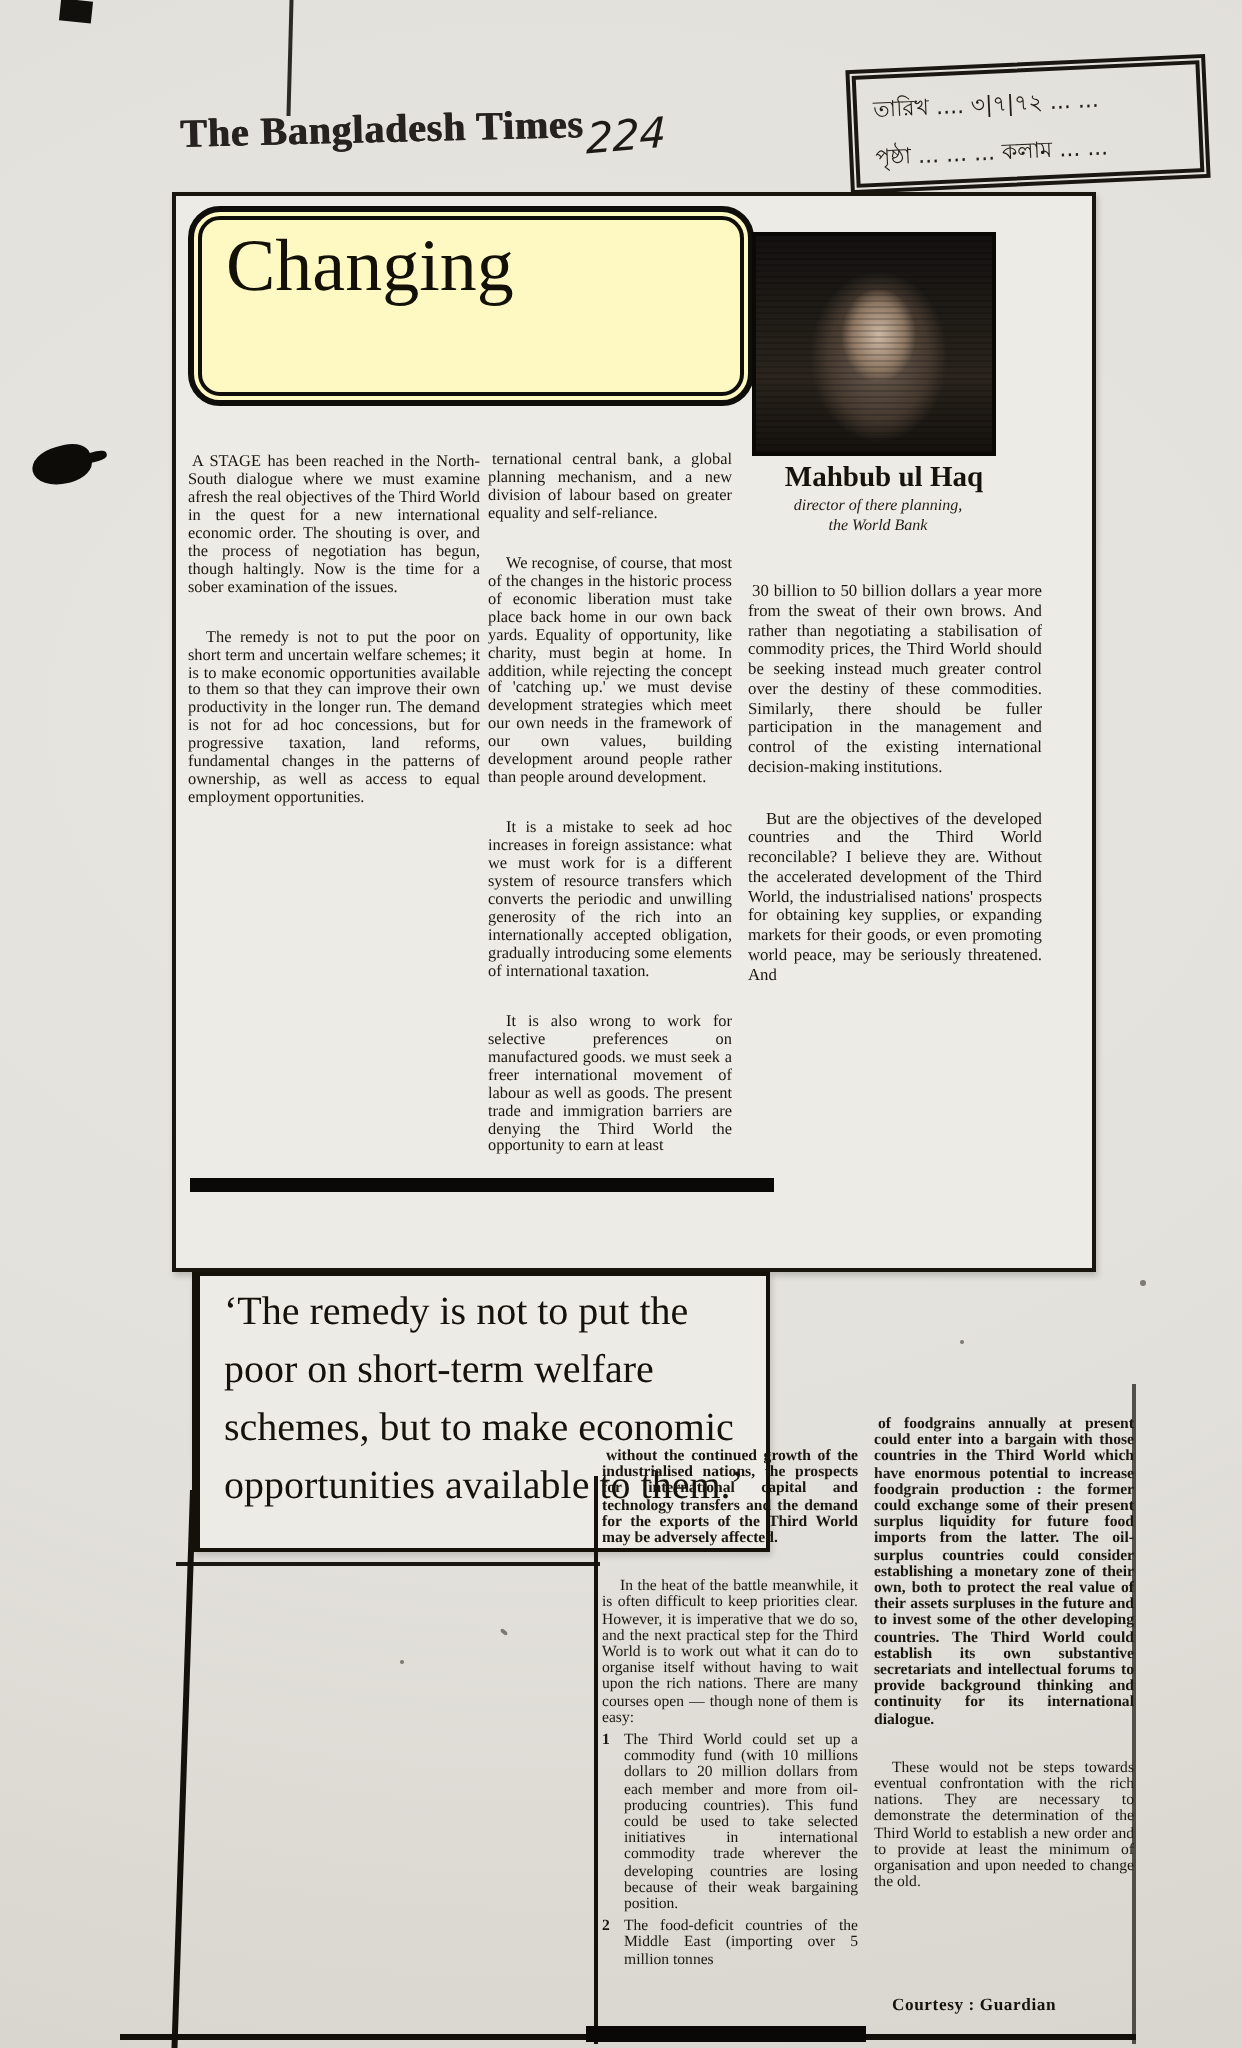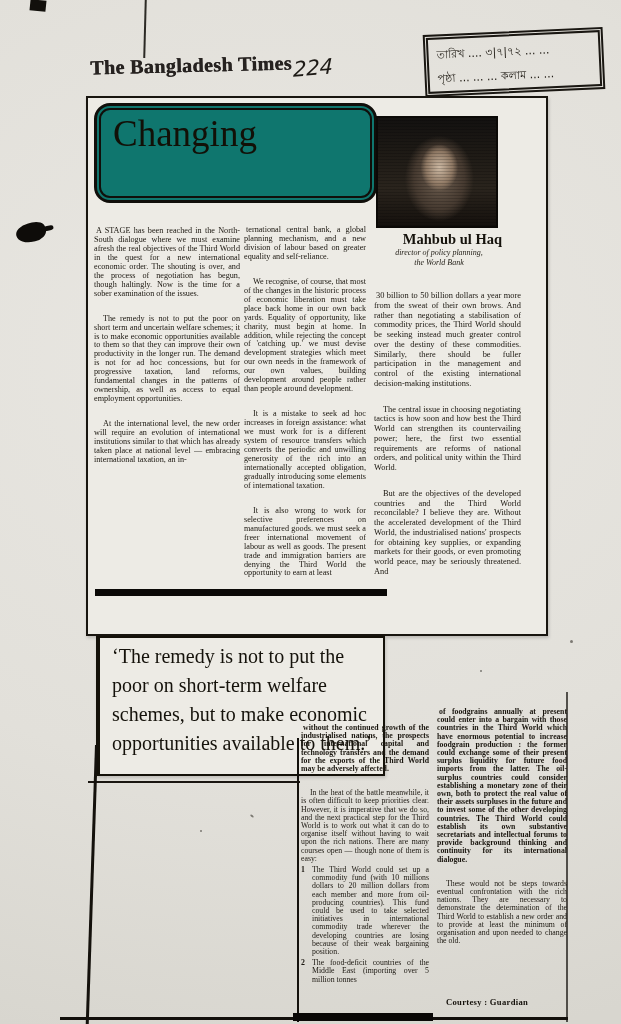--- a/index.html
+++ b/index.html
@@ -14,32 +14,32 @@
   .scan-line-top{position:absolute;left:144px;top:0;width:2px;height:58px;background:#2c2a25;transform:rotate(1.5deg);}
   .ink-blob{position:absolute;left:16px;top:223px;width:30px;height:19px;background:#0e0c09;border-radius:55% 45% 50% 60%;transform:rotate(-14deg);}
   .ink-blob::after{content:"";position:absolute;left:26px;top:7px;width:12px;height:5px;background:#0e0c09;border-radius:40%;}
   .speck{position:absolute;background:rgba(40,36,30,.55);border-radius:50%;}
   
   .masthead{position:absolute;left:90px;top:54px;font-weight:bold;font-size:20px;letter-spacing:.4px;color:#262220;transform:rotate(-1.4deg);text-shadow:.5px 0 0 #262220;}
   .page-num{position:absolute;left:293px;top:56px;font-family:"DejaVu Sans",sans-serif;font-style:italic;font-size:21px;color:#1d1a16;transform:rotate(-5deg) skewX(-6deg);}
   .stamp{position:absolute;left:424px;top:31px;width:180px;height:62px;border:5px double #1a1712;transform:rotate(-2.6deg);padding:4px 8px 2px 8px;box-sizing:border-box;font-family:"DejaVu Sans",sans-serif;font-size:11px;line-height:24px;color:#211d16;white-space:nowrap;overflow:hidden;}
   
   .clip1{position:absolute;left:86px;top:96px;width:458px;height:536px;background:#edebe5;border:2px solid #18150f;box-shadow:1px 2px 3px rgba(0,0,0,.18);}
-  .headline-box{position:absolute;left:6px;top:5px;width:283px;height:100px;border:3px solid #100e0a;border-radius:16px;padding:2px;box-sizing:border-box;background:#0f766e;}
+  .headline-box{position:absolute;left:6px;top:5px;width:283px;height:100px;border:3px solid #100e0a;border-radius:16px;padding:2px;box-sizing:border-box;background:#fef9c3;}
   .headline-inner{width:100%;height:100%;border:2px solid #100e0a;border-radius:11px;box-sizing:border-box;padding:1px 12px;font-size:37px;line-height:45px;color:#121007;}
   .photo-block{position:absolute;left:288px;top:18px;width:126px;text-align:center;}
   .photo{
     width:122px;height:112px;border:2px solid #0b0906;box-sizing:border-box;
     background:
       repeating-linear-gradient(0deg, rgba(0,0,0,.18) 0 1px, rgba(0,0,0,0) 1px 3px),
       radial-gradient(ellipse 24px 30px at 52% 46%, rgba(210,190,168,.95), rgba(152,128,106,.85) 55%, rgba(60,48,40,0) 78%),
       radial-gradient(ellipse 42px 52px at 52% 56%, #6e5f51, #463a30 60%, rgba(0,0,0,0) 82%),
       linear-gradient(180deg,#131110 0%,#1f1b16 35%,#2a241d 65%,#15110d 100%);
   }
-  .caption-name{font-weight:bold;font-size:14.5px;margin-top:3px;color:#16130d;text-align:right;padding-left:6px;}
+  .caption-name{font-weight:bold;font-size:14.5px;margin-top:3px;color:#16130d;text-align:center;padding-left:6px;}
   .caption-title{font-style:italic;font-size:8px;line-height:9.5px;color:#201c15;}
   
   .bodycol{position:absolute;text-align:justify;overflow:hidden;color:#1a160f;}
   .col1{left:6px;top:113px;width:146px;height:380px;font-size:8.2px;line-height:8.95px;}
   .col2{left:156px;top:112px;width:122px;height:381px;font-size:8.2px;line-height:8.95px;}
   .col3{left:286px;top:177px;width:147px;height:352px;font-size:8.4px;line-height:9.75px;}
   .para{margin:16px 0 3px 0;text-indent:9px;}
   .bodycol .para:first-child{text-indent:2px;}
   
   .black-bar{position:absolute;left:95px;top:589px;width:292px;height:7px;background:#0b0907;}
@@ -86,39 +86,37 @@
     <div class="headline-box">
       <div class="headline-inner">
         <div>Changing</div>
       </div>
     </div>
 
     <div class="photo-block">
       <div class="photo"></div>
       <div class="caption-name">Mahbub ul Haq</div>
       <div class="caption-title">
-        <div>director of policy planning,</div>
+        <div>director of there planning,</div>
         <div>the World Bank</div>
       </div>
     </div>
 
     <div class="bodycol col1">
         <p class="para">A STAGE has been reached in the North-South dialogue where we must examine afresh the real objectives of the Third World in the quest for a new international economic order. The shouting is over, and the process of negotiation has begun, though haltingly. Now is the time for a sober examination of the issues.</p>
         <p class="para">The remedy is not to put the poor on short term and uncertain welfare schemes; it is to make economic opportunities available to them so that they can improve their own productivity in the longer run. The demand is not for ad hoc concessions, but for progressive taxation, land reforms, fundamental changes in the patterns of ownership, as well as access to equal employment opportunities.</p>
-        <p class="para">At the international level, the new order will require an evolution of international institutions similar to that which has already taken place at national level — embracing international taxation, an in-</p>
       </div>
     <div class="bodycol col2">
         <p class="para">ternational central bank, a global planning mechanism, and a new division of labour based on greater equality and self-reliance.</p>
         <p class="para">We recognise, of course, that most of the changes in the historic process of economic liberation must take place back home in our own back yards. Equality of opportunity, like charity, must begin at home. In addition, while rejecting the concept of 'catching up.' we must devise development strategies which meet our own needs in the framework of our own values, building development around people rather than people around development.</p>
         <p class="para">It is a mistake to seek ad hoc increases in foreign assistance: what we must work for is a different system of resource transfers which converts the periodic and unwilling generosity of the rich into an internationally accepted obligation, gradually introducing some elements of international taxation.</p>
         <p class="para">It is also wrong to work for selective preferences on manufactured goods. we must seek a freer international movement of labour as well as goods. The present trade and immigration barriers are denying the Third World the opportunity to earn at least</p>
       </div>
     <div class="bodycol col3">
         <p class="para">30 billion to 50 billion dollars a year more from the sweat of their own brows. And rather than negotiating a stabilisation of commodity prices, the Third World should be seeking instead much greater control over the destiny of these commodities. Similarly, there should be fuller participation in the management and control of the existing international decision-making institutions.</p>
-        <p class="para">The central issue in choosing negotiating tactics is how soon and how best the Third World can strengthen its countervailing power; here, the first two essential requirements are reforms of national orders, and political unity within the Third World.</p>
         <p class="para">But are the objectives of the developed countries and the Third World reconcilable? I believe they are. Without the accelerated development of the Third World, the industrialised nations' prospects for obtaining key supplies, or expanding markets for their goods, or even promoting world peace, may be seriously threatened. And</p>
       </div>
   </div>
 
   <div class="black-bar"></div>
   <div class="quote-box">
     <div class="quote-text">‘The remedy is not to put the poor on short-term welfare schemes, but to make economic opportunities available to them.’</div>
   </div>
 
   <div class="line-h-midleft"></div>

